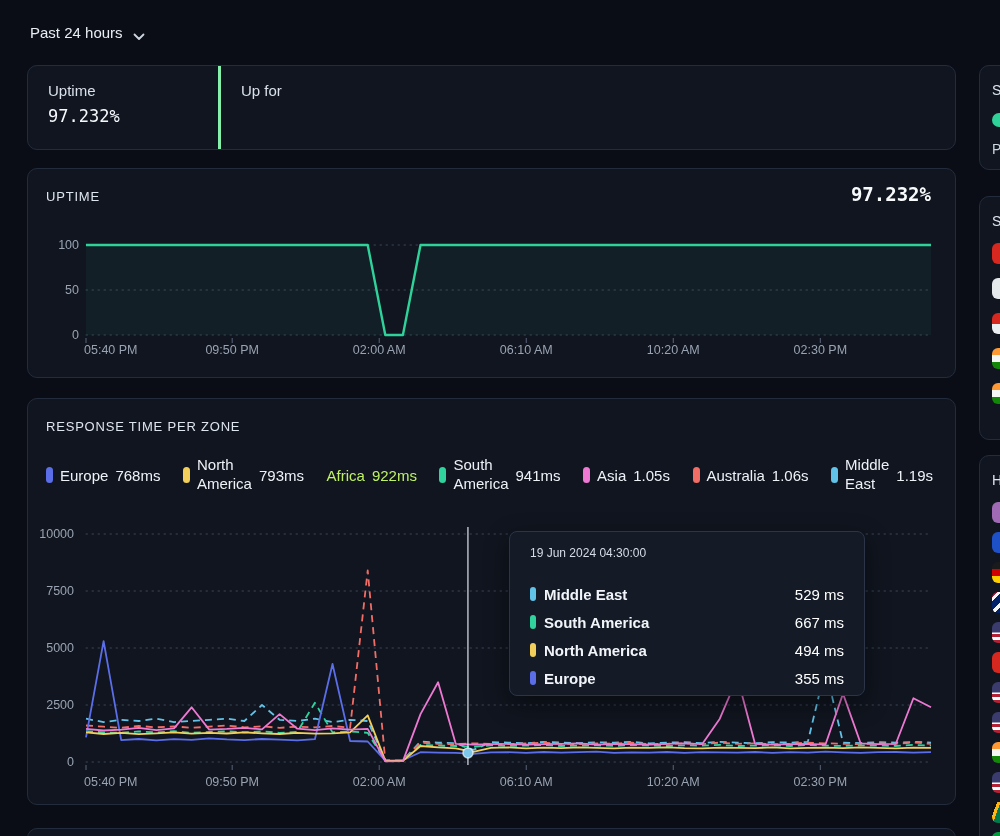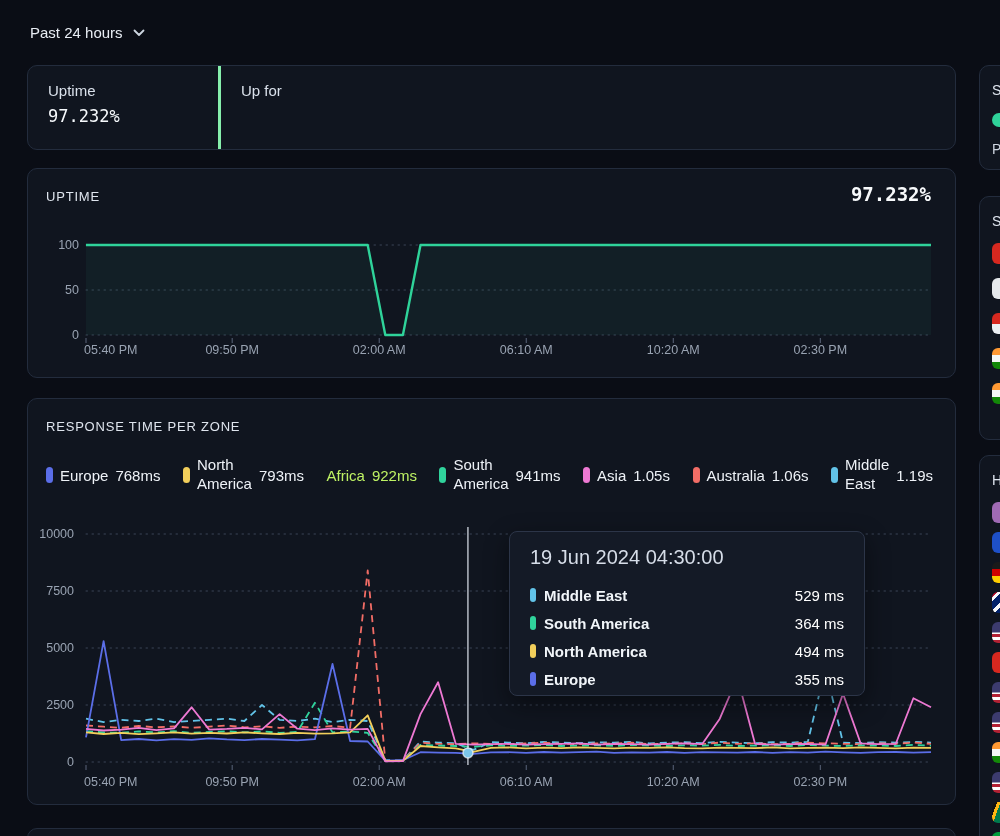--- a/index.html
+++ b/index.html
@@ -15,21 +15,21 @@
   .card {
     position:absolute;
     background:#10151f;
     border:1px solid #232c3d;
     border-radius:10px;
   }
 
   
   .range-select {
     position:absolute; left:30px; top:24px;
-    display:flex; align-items:center; gap:10px;
+    display:flex; align-items:flex-end; gap:10px;
     font-size:15px; color:#e8edf4; cursor:pointer;
   }
 
   
   .stats-card { left:27px; top:65px; width:929px; height:85px; display:flex; overflow:hidden; }
   .stat { padding:16px 20px; }
   .stat + .stat { border-left:3px solid #86efac; }
   .stat-label { font-size:15px; color:#d9e0ea; }
   .stat-value { margin-top:7px; font-size:17px; color:#f6f9fc; font-family:"DejaVu Sans Mono", monospace; }
   .stat-0 { width:190px; } .stat-1 { width:360px; } .stat-2 { width:189px; } .stat-3 { flex:1; }
@@ -62,21 +62,21 @@
   .legend-value { white-space:nowrap; }
 
   
   .tooltip {
     position:absolute; left:481px; top:132px; width:356px; height:165px;
     background:#141a26; border:1px solid #2c3548; border-radius:8px;
     padding:14px 20px 12px 20px;
     box-shadow:0 8px 24px rgba(0,0,0,0.45);
     z-index:5;
   }
-  .tooltip-title { font-size:20px; color:#d6dde8; margin-bottom:12px; }
+  .tooltip-title { font-size:12px; color:#d6dde8; margin-bottom:20px; }
   .tooltip-row { display:flex; align-items:center; gap:8px; height:28px; font-size:15px; }
   .tooltip-marker { width:6px; height:14px; border-radius:3px; flex:0 0 auto; }
   .tooltip-zone { font-weight:bold; color:#f1f5f9; }
   .tooltip-value { margin-left:auto; color:#ffffff; }
 
   
   .side-card { width:300px; padding-left:12px; overflow:hidden; }
   .side-card-1 { left:979px; top:65px;  height:105px; }
   .side-card-2 { left:979px; top:196px; height:244px; }
   .side-card-3 { left:979px; top:455px; height:600px; }
@@ -209,21 +209,21 @@
     <div class="tooltip-title">19 Jun 2024 04:30:00</div>
     <div id="tooltip-rows">
         <div class="tooltip-row">
           <span class="tooltip-marker" style="background: rgb(98, 195, 232);"></span>
           <span class="tooltip-zone">Middle East</span>
           <span class="tooltip-value">529 ms</span>
         </div>
         <div class="tooltip-row">
           <span class="tooltip-marker" style="background: rgb(48, 211, 156);"></span>
           <span class="tooltip-zone">South America</span>
-          <span class="tooltip-value">364 ms</span>
+          <span class="tooltip-value">667 ms</span>
         </div>
         <div class="tooltip-row">
           <span class="tooltip-marker" style="background: rgb(242, 207, 91);"></span>
           <span class="tooltip-zone">North America</span>
           <span class="tooltip-value">494 ms</span>
         </div>
         <div class="tooltip-row">
           <span class="tooltip-marker" style="background: rgb(91, 110, 232);"></span>
           <span class="tooltip-zone">Europe</span>
           <span class="tooltip-value">355 ms</span>

